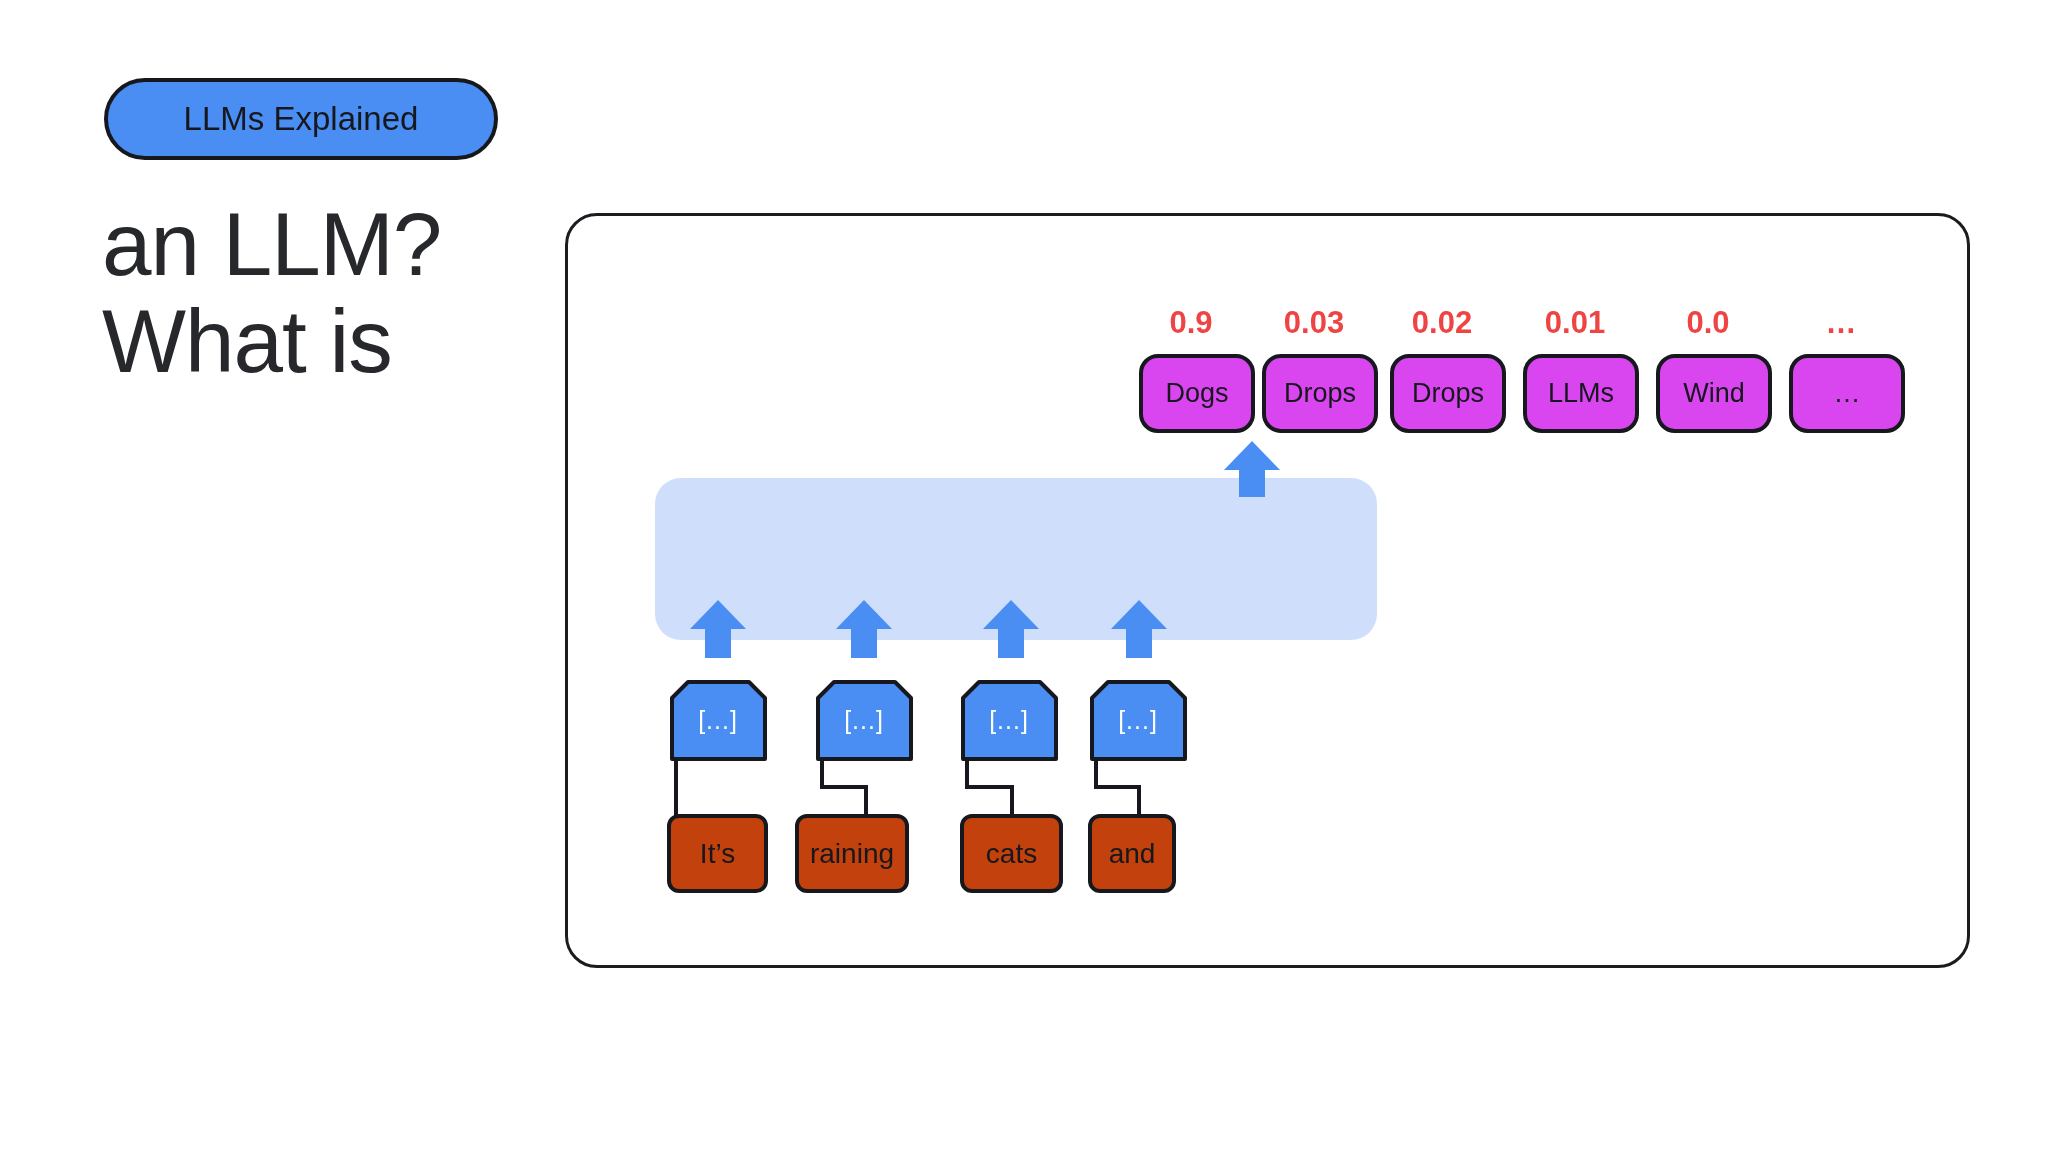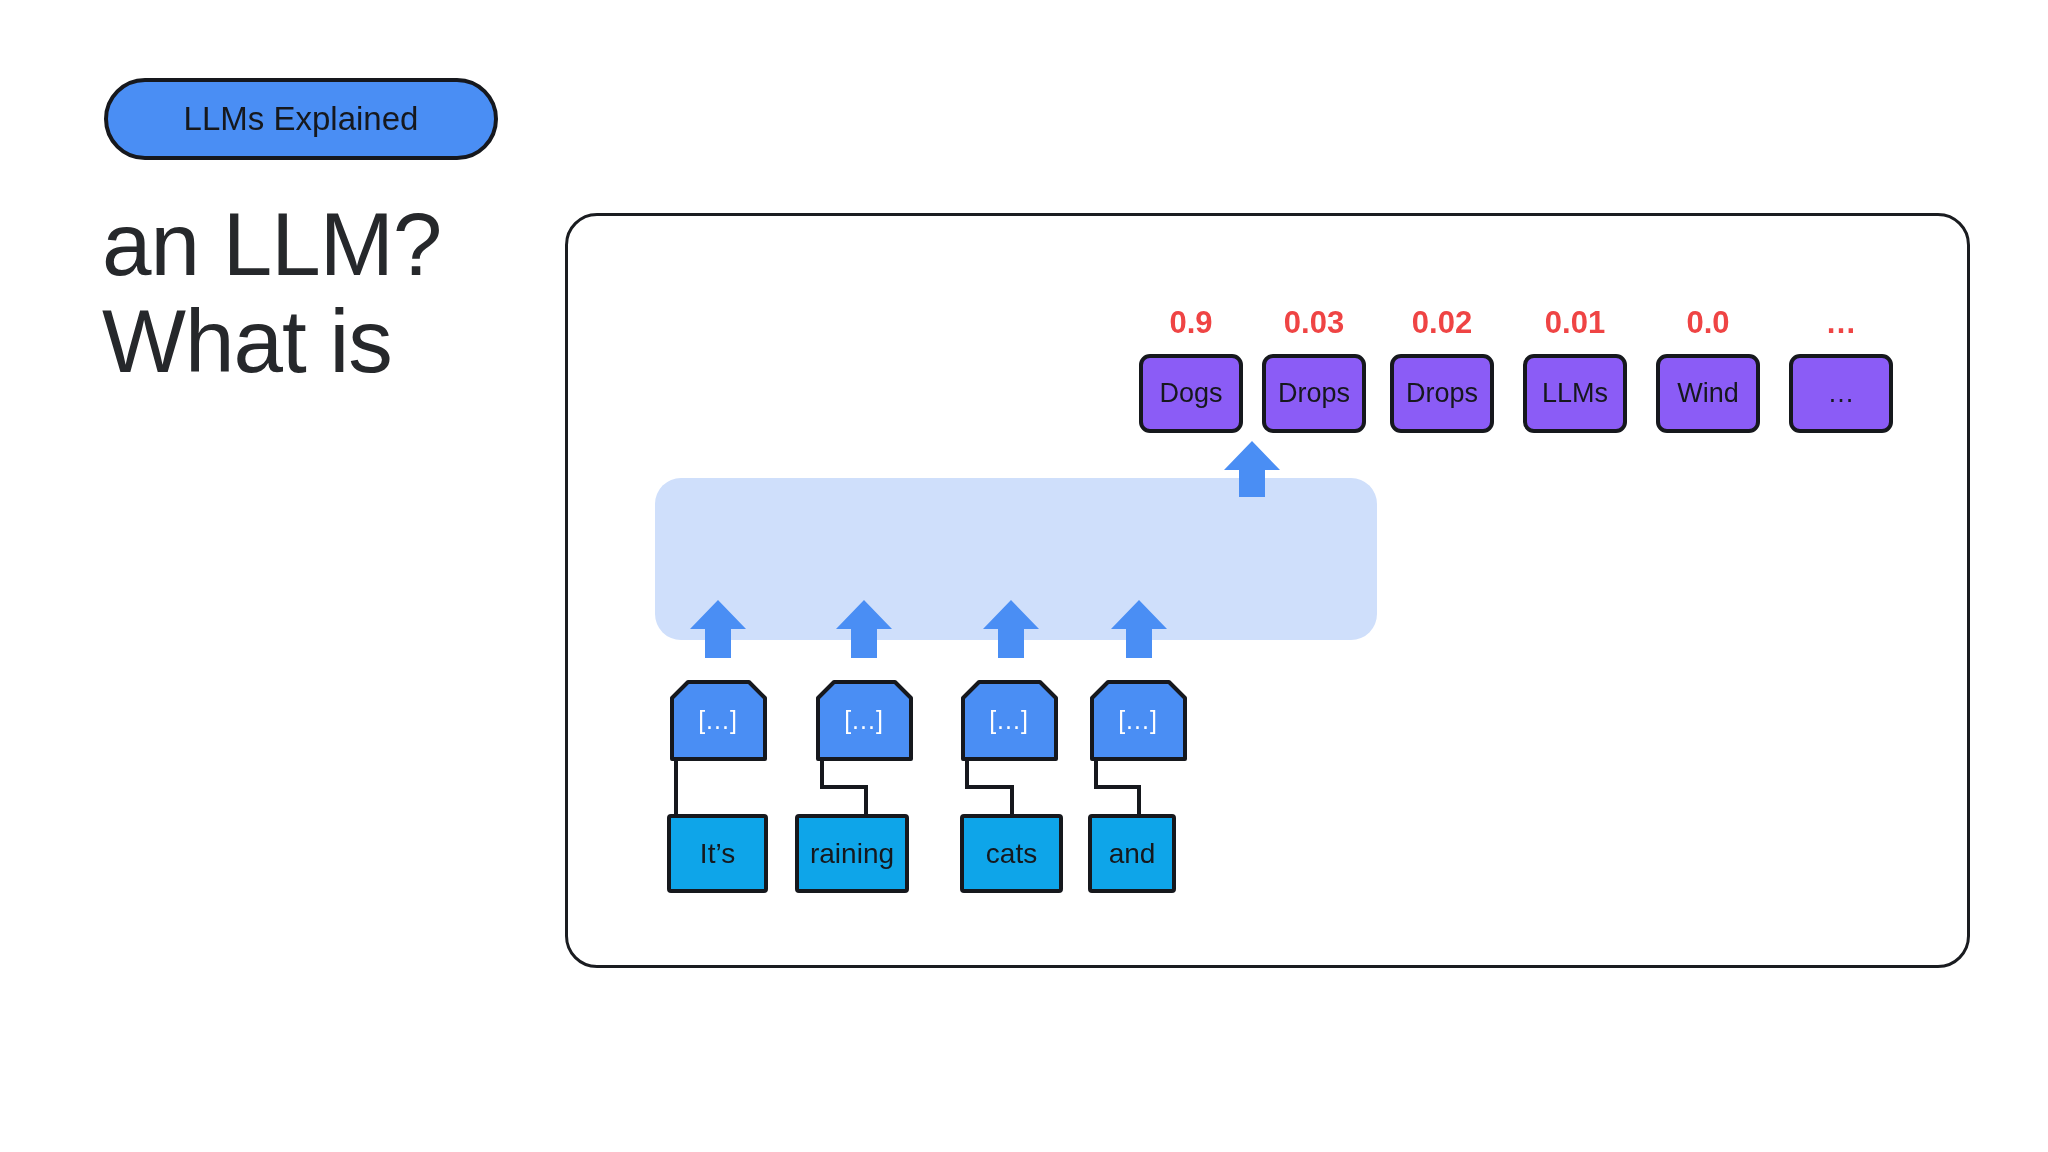--- a/index.html
+++ b/index.html
@@ -98,40 +98,40 @@
     font-size: 25px;
     letter-spacing: 1px;
     z-index: 4;
   }
 
   
   .word-box {
     position: absolute;
     top: 814px;
     height: 79px;
-    background: #0ea5e9;
+    background: #c2410c;
     border: 4px solid #16181d;
-    border-radius: 4px;
+    border-radius: 12px;
     box-sizing: border-box;
     display: flex;
     align-items: center;
     justify-content: center;
     font-size: 28px;
     z-index: 4;
   }
 
   
   .out-box {
     position: absolute;
     top: 354px;
-    width: 104px;
+    width: 116px;
     height: 79px;
-    background: #8b5cf6;
+    background: #d946ef;
     border: 4px solid #16181d;
-    border-radius: 11px;
+    border-radius: 19px;
     box-sizing: border-box;
     display: flex;
     align-items: center;
     justify-content: center;
     font-size: 27px;
     z-index: 4;
   }
 
   
   .prob {

